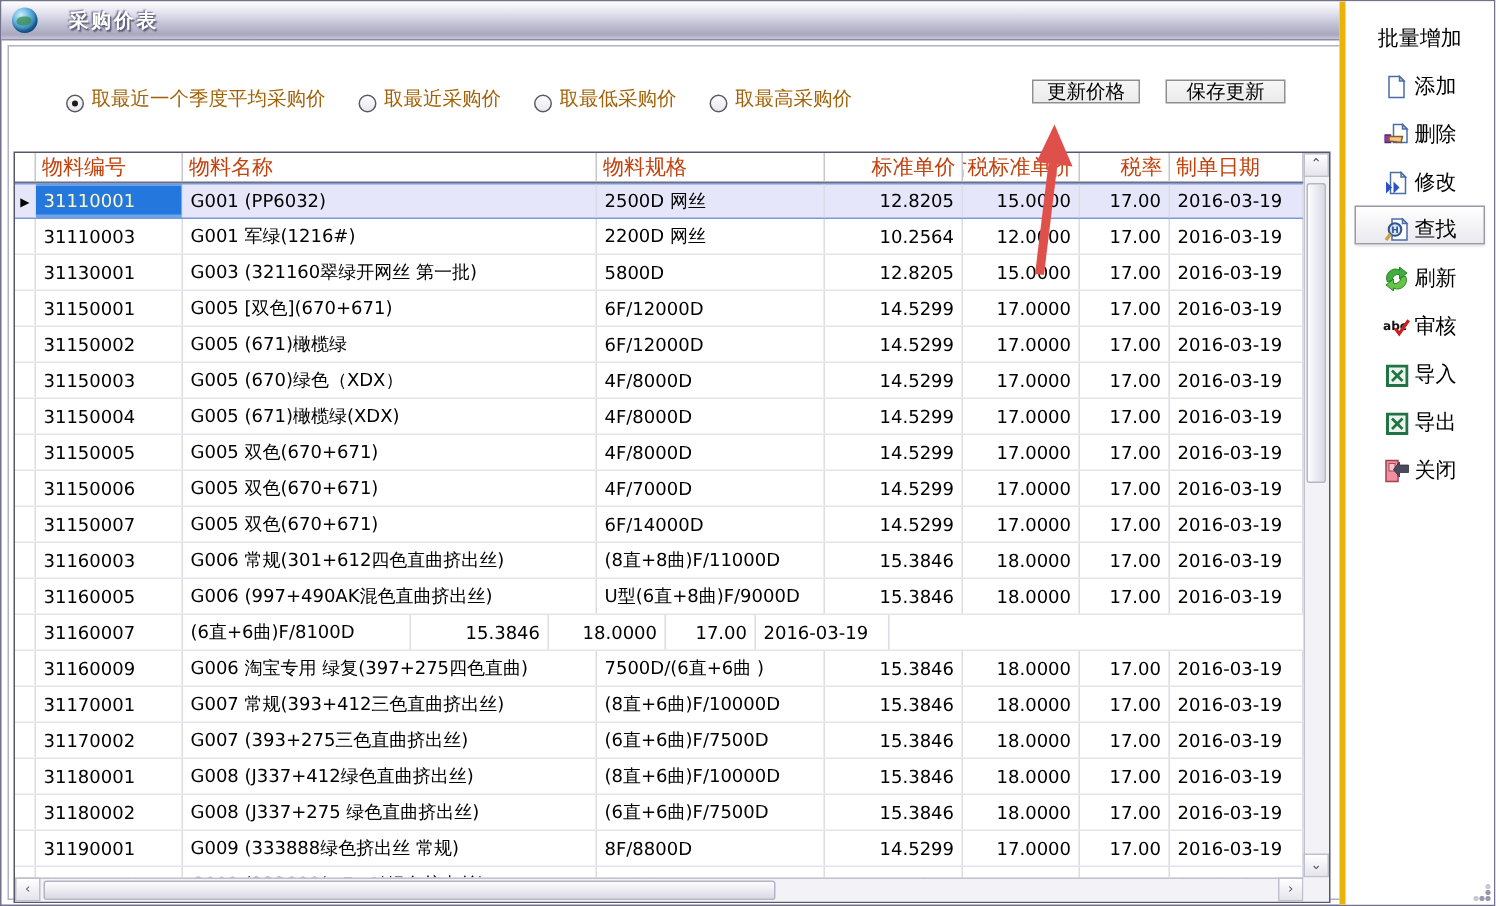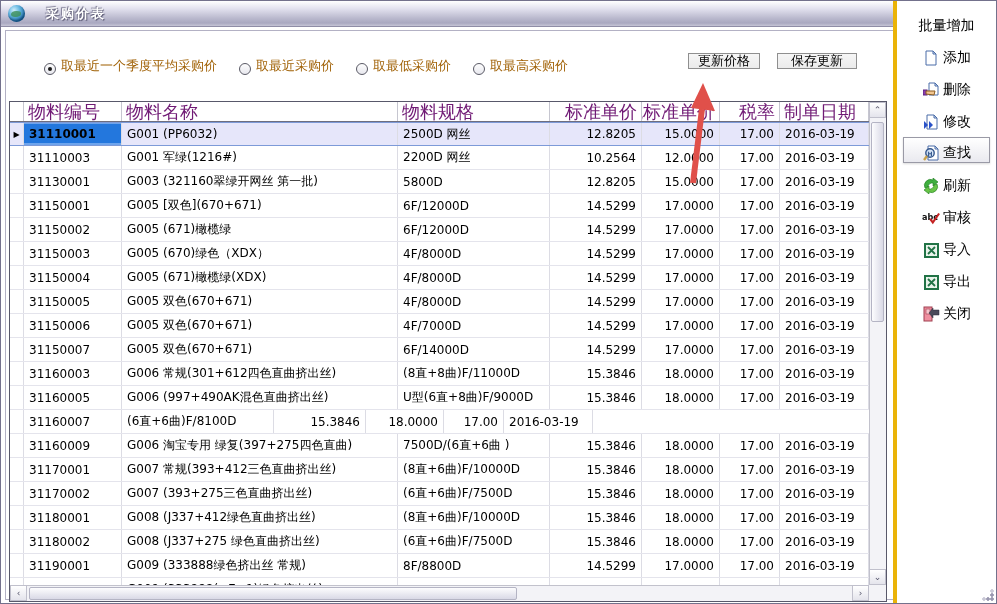--- a/index.html
+++ b/index.html
@@ -44,27 +44,27 @@
     border:1px solid #8f8f8f; font-size:13px; color:#000; display:flex; align-items:center;
     justify-content:center; font-family:inherit; }
   .btn-update { left:682px; top:22px; width:72px; }
   .btn-save   { left:771px; top:22px; width:80px; }
 
   
   .grid { position:absolute; left:3px; top:70px; width:878px; height:501px;
     border:1px solid #58586a; background:#fff; font-size:12px; }
   .ghead { display:flex; height:20px; border-bottom:1px solid #6e6e7e; background:#fff; }
   .ghead .hcell { display:flex; align-items:center; padding:0 4px; border-right:1px solid #c6c6d0;
-    font-size:18px; color:#701a75; overflow:hidden; white-space:nowrap; }
+    font-size:14px; color:#c2410c; overflow:hidden; white-space:nowrap; }
   .rows-clip { position:absolute; left:0; top:20px; width:859px; height:463px; overflow:hidden; }
   .grow { display:flex; height:24px; border-bottom:1px solid #e4e4ec; background:#fff; }
   .grow .cell { display:flex; align-items:center; padding:0 5px; border-right:1px solid #dcdce4;
     overflow:hidden; white-space:nowrap; color:#000; }
   .grow.selected { background:#e6e6fa; border-top:1px solid #7d9ad8; border-bottom:1px solid #7d9ad8; }
-  .grow.selected .cell.c1 { background:#2377dd; color:#000000; box-shadow:inset 0 -2px 0 #6ea4ec, inset 0 1px 0 #6ea4ec;font-weight:bold; }
+  .grow.selected .cell.c1 { background:#2377dd; color:#fef9c3; box-shadow:inset 0 -2px 0 #6ea4ec, inset 0 1px 0 #6ea4ec; }
   .c0 { width:14px; justify-content:center; padding:0 !important; }
   .c1 { width:98px; } .c2 { width:276px; } .c3 { width:152px; }
   .c4 { width:92px; justify-content:flex-end; }
   .c5 { width:78px; justify-content:flex-end; }
   .c6 { width:60px; justify-content:flex-end; }
   .c7 { width:89px; }
   .row-pointer { font-size:8px; color:#000; }
 
   
   .vscroll { position:absolute; right:0; top:0; width:17px; height:483px; background:#f3f3f7;

